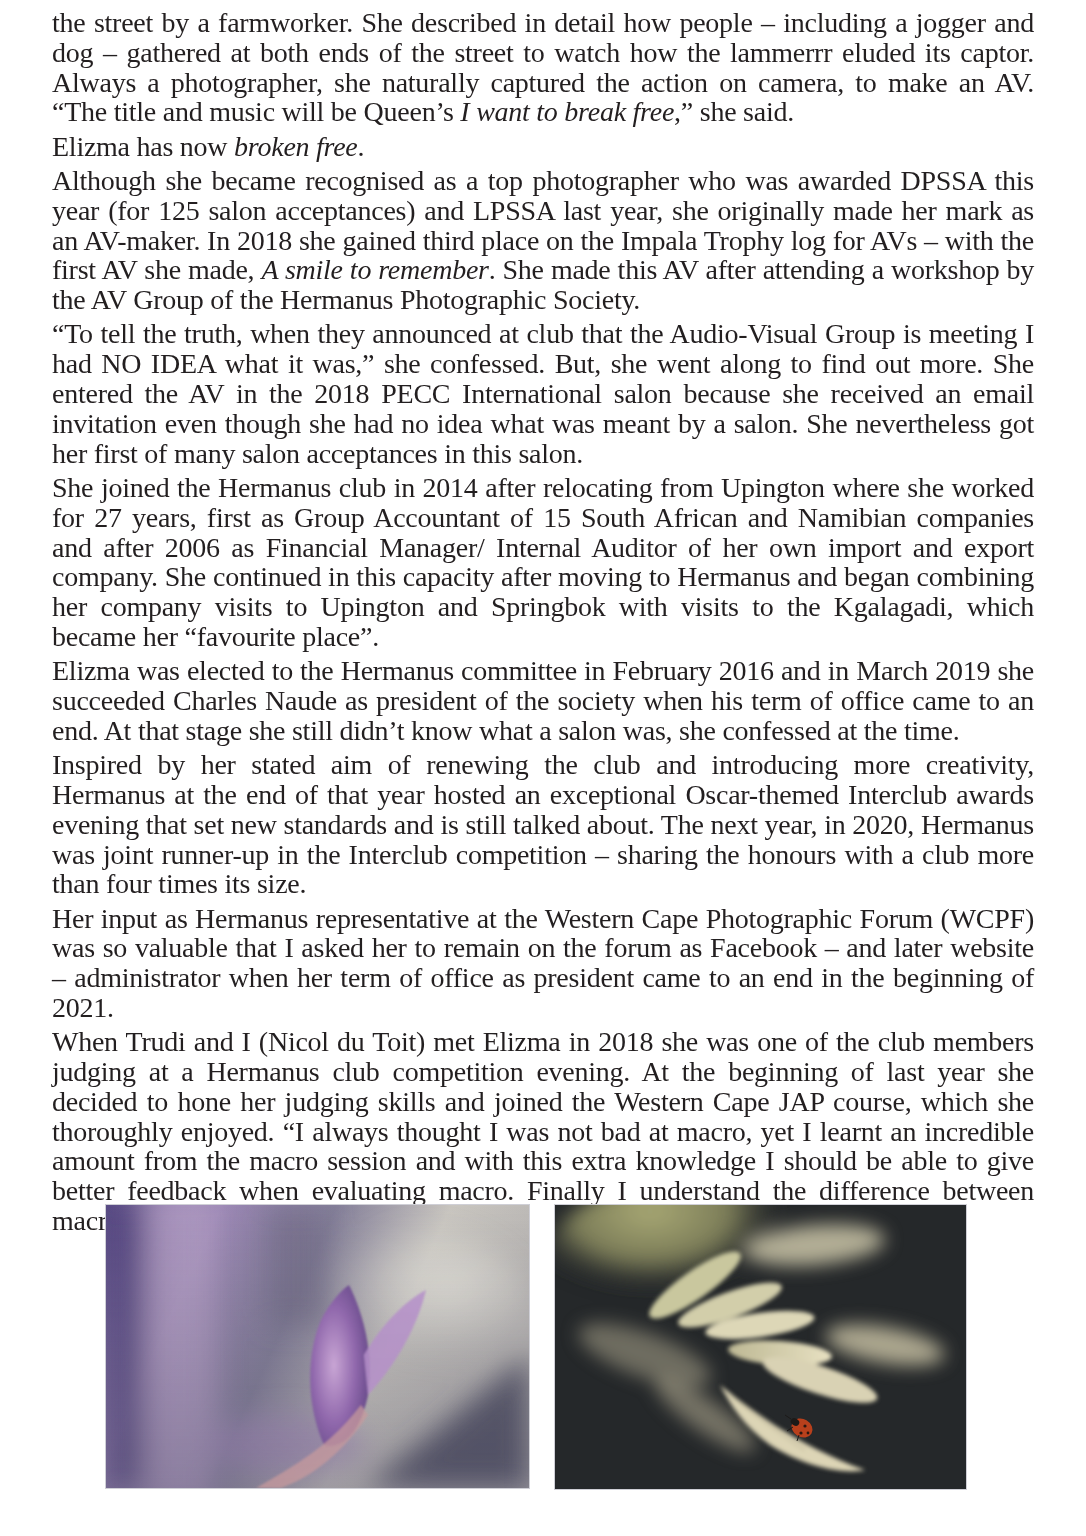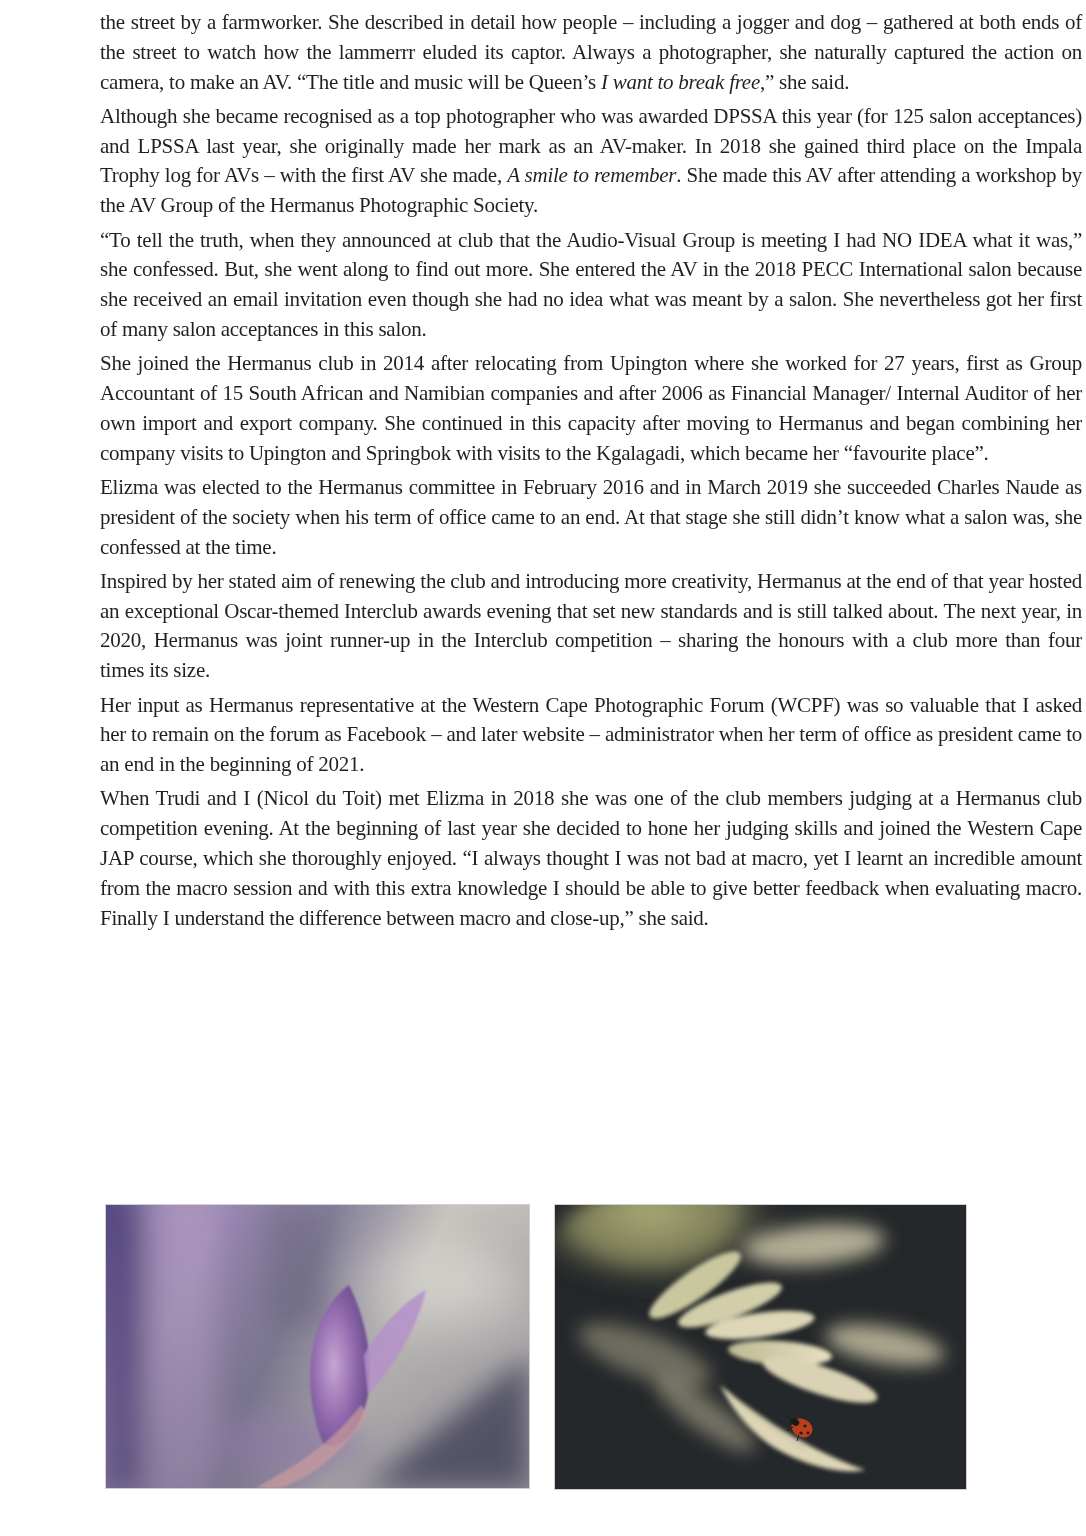--- a/index.html
+++ b/index.html
@@ -1,43 +1,43 @@
 <!DOCTYPE html>
 <html><head>
 <meta charset="utf-8">
 <style>
   html, body { margin: 0; padding: 0; background: #ffffff; }
   body { width: 1086px; height: 1536px; position: relative; overflow: hidden; }
   .page {
     position: absolute; left: 52px; top: 0; width: 982px;
     font-family: "Liberation Serif", "DejaVu Serif", serif;
     color: #231f20;
-    font-size: 21px;
+    font-size: 28px;
     line-height: 29.8px;
     letter-spacing: -0.25px;
     text-align: justify;
-    margin-left: 48px;
   }
   .page p { margin: 0 0 4.5px 0; hyphens: manual; }
   .page p.first { margin-top: 8px; }
   .page em { font-style: italic; }
   .photos { position: absolute; left: 0; top: 0; width: 1086px; height: 1536px; pointer-events: none; }
   .photo {
     position: absolute; overflow: hidden;
     box-shadow: 0 0 0 1px #cfcfd6;
   }
   .photo svg { display: block; width: 100%; height: 100%; }
   #photo-left { left: 106px; top: 1205px; width: 423px; height: 283px; }
   #photo-right { left: 555px; top: 1205px; width: 411px; height: 284px; }
 </style>
 </head>
 <body>
 
 <div class="page">
   <p class="first"><span>the street by a farmworker. She described in detail how people – including a jogger and dog – gathered at both ends of the street to watch how the lammerrr eluded its captor. Always a pho­tographer, she naturally captured the action on camera, to make an AV. “The title and music will be Queen’s </span><em>I want to break free</em><span>,” she said.</span></p>
+  <p><span>Elizma has now </span><em>broken free</em><span>.</span></p>
   <p><span>Although she became recognised as a top photographer who was awarded DPSSA this year (for 125 salon acceptances) and LPSSA last year, she originally made her mark as an AV-maker. In 2018 she gained third place on the Impala Trophy log for AVs – with the first AV she made, </span><em>A smile to remember</em><span>. She made this AV after attending a workshop by the AV Group of the Her­manus Photographic Society.</span></p>
   <p><span> “To tell the truth, when they announced at club that the Audio-Visual Group is meeting I had NO IDEA what it was,” she confessed. But, she went along to find out more. She entered the AV in the 2018 PECC International salon because she received an email invitation even though she had no idea what was meant by a salon. She nevertheless got her first of many salon acceptances in this salon.</span></p>
   <p><span>She joined the Hermanus club in 2014 after relocating from Upington where she worked for 27 years, first as Group Accountant of 15 South African and Namibian companies and after 2006 as Financial Manager/ Internal Auditor of her own import and export company. She continued in this capacity after moving to Hermanus and began combining her company visits to Upington and Springbok with visits to the Kgalagadi, which became her “favourite place”.</span></p>
   <p><span>Elizma was elected to the Hermanus committee in February 2016 and in March 2019 she succeed­ed Charles Naude as president of the society when his term of office came to an end. At that stage she still didn’t know what a salon was, she confessed at the time.</span></p>
   <p><span>Inspired by her stated aim of renewing the club and introducing more creativity, Hermanus at the end of that year hosted an exceptional Oscar-themed Interclub awards evening that set new standards and is still talked about. The next year, in 2020, Hermanus was joint runner-up in the Interclub competition – sharing the honours with a club more than four times its size.</span></p>
   <p><span>Her input as Hermanus representative at the Western Cape Photographic Forum (WCPF) was so valuable that I asked her to remain on the forum as Facebook – and later website – administrator when her term of office as president came to an end in the beginning of 2021.</span></p>
   <p><span>When Trudi and I (Nicol du Toit) met Elizma in 2018 she was one of the club members judging at a Hermanus club competition evening. At the beginning of last year she decided to hone her judging skills and joined the Western Cape JAP course, which she thoroughly enjoyed. “I always thought I was not bad at macro, yet I learnt an incredible amount from the macro session and with this extra knowledge I should be able to give better feedback when evaluating macro. Finally I understand the difference between macro and close-up,” she said.</span></p>
 </div>
 
 <div class="photos">

